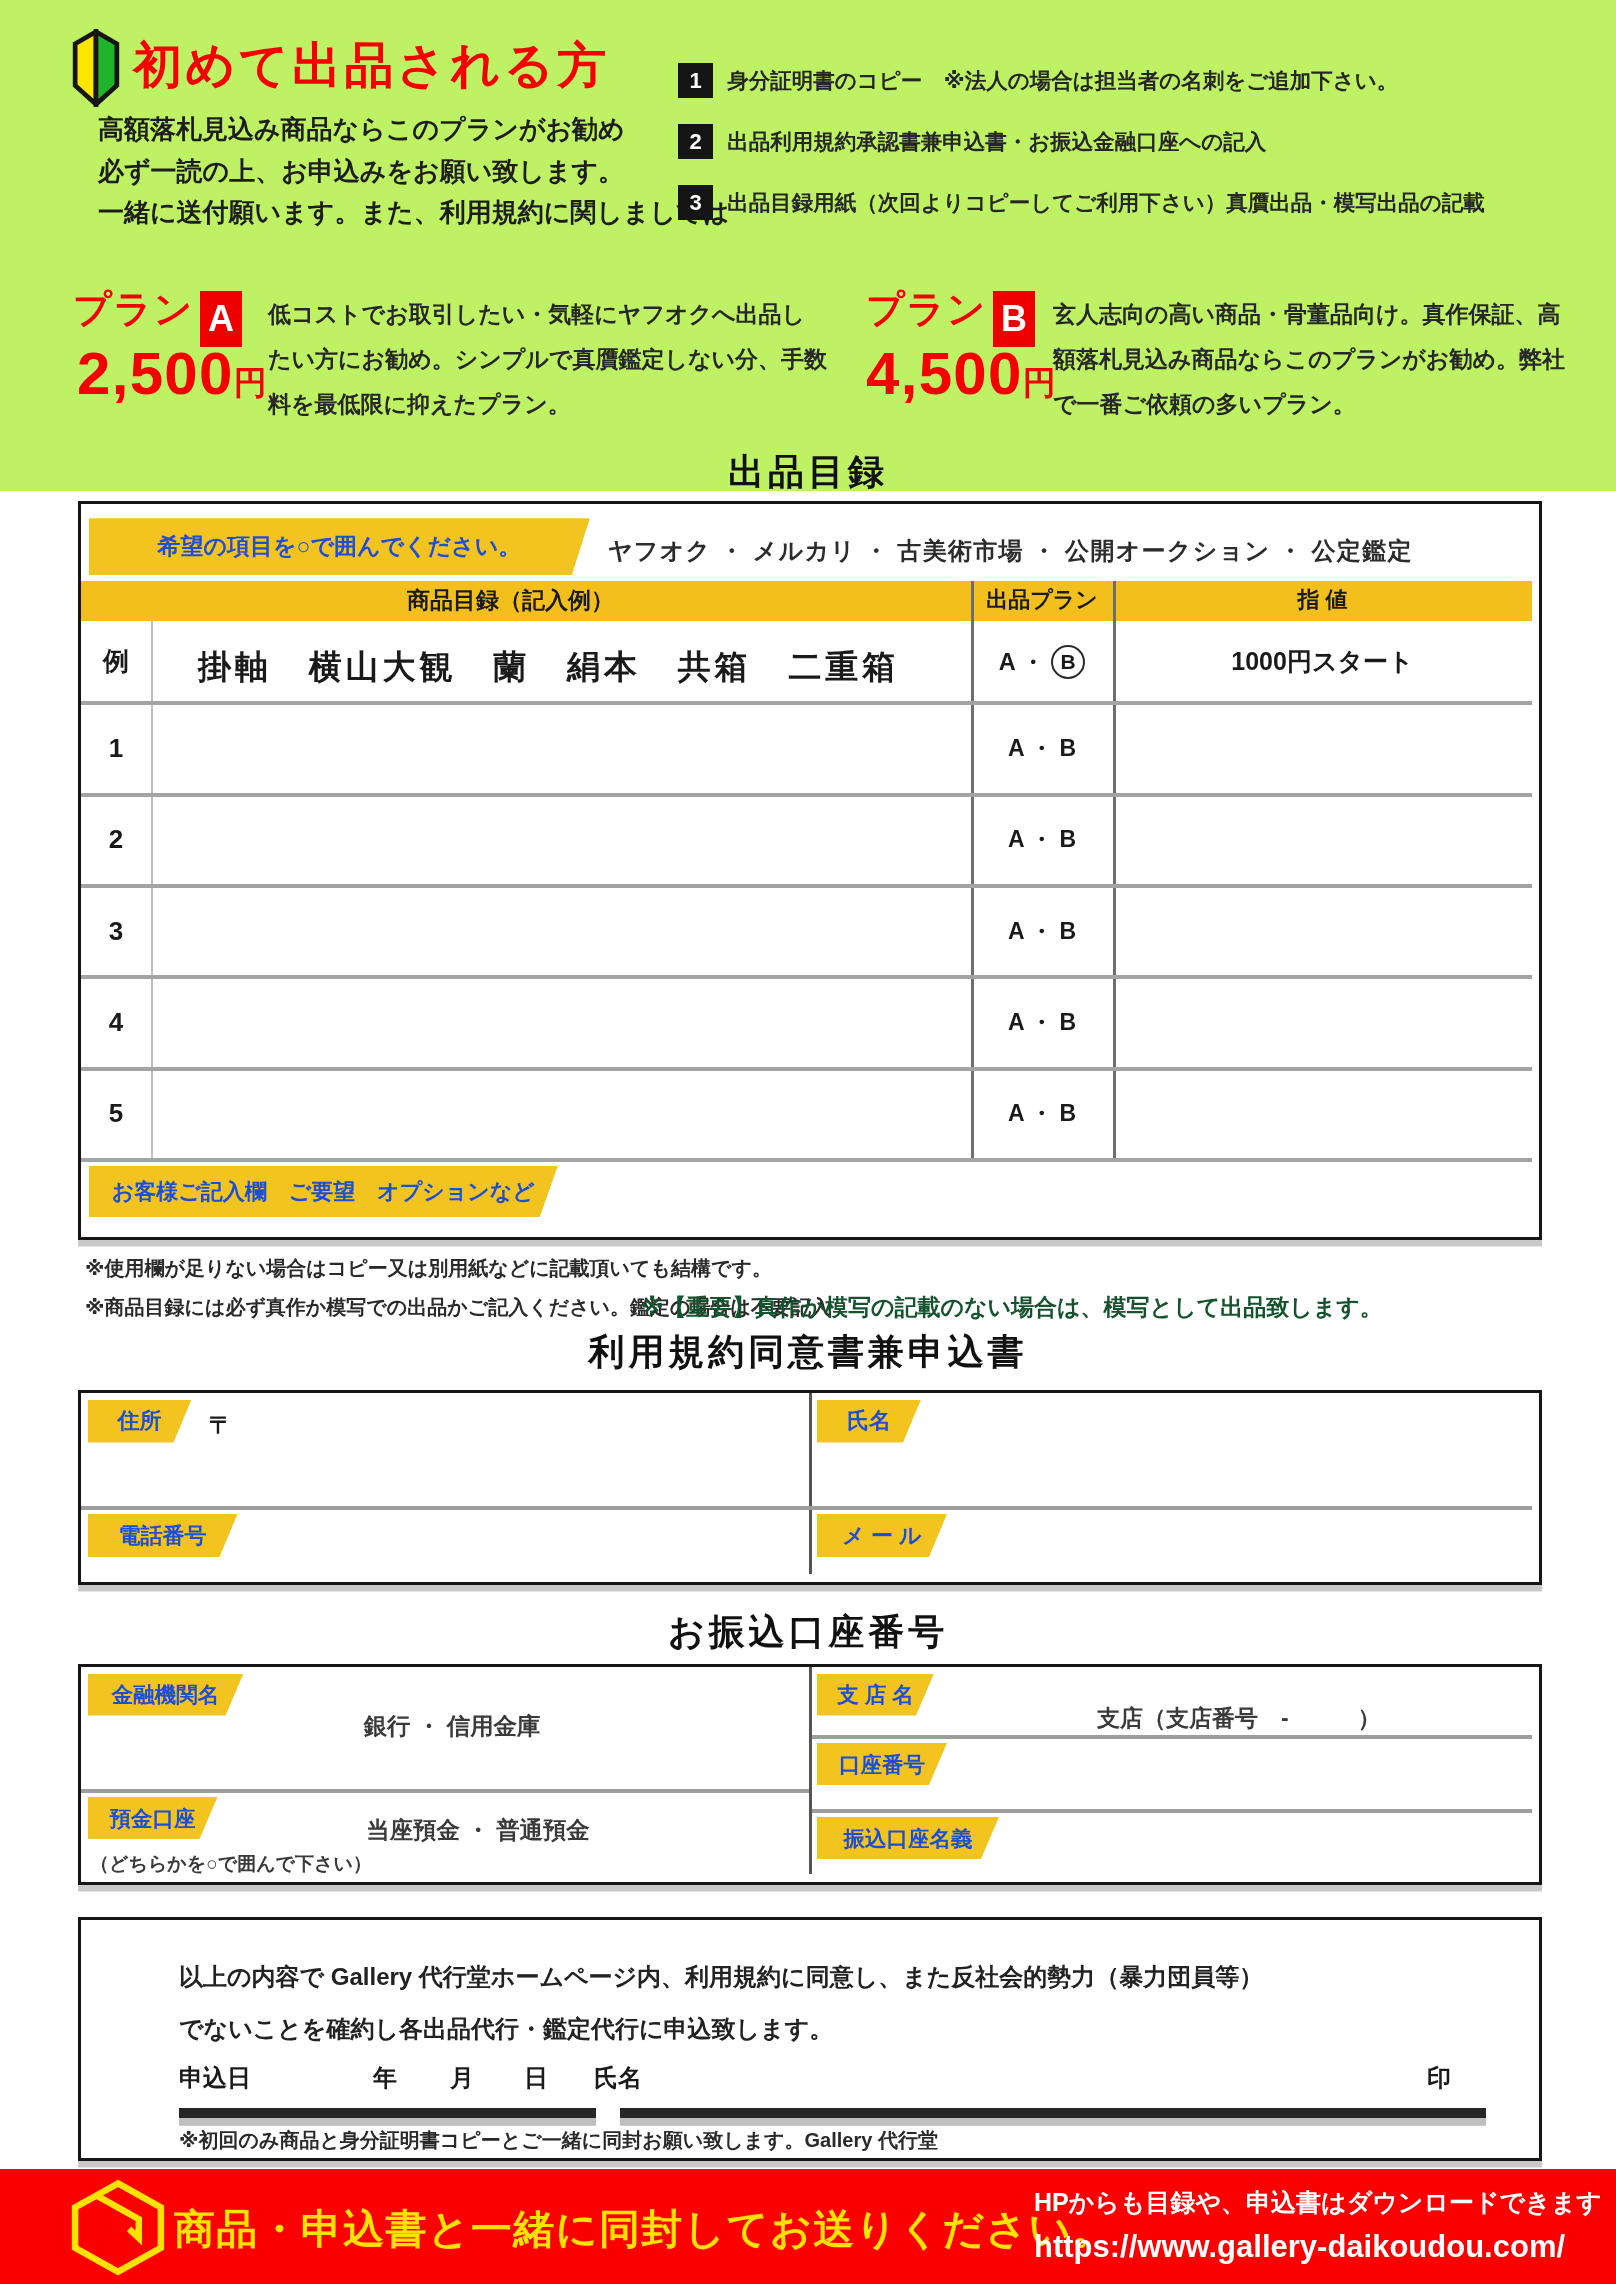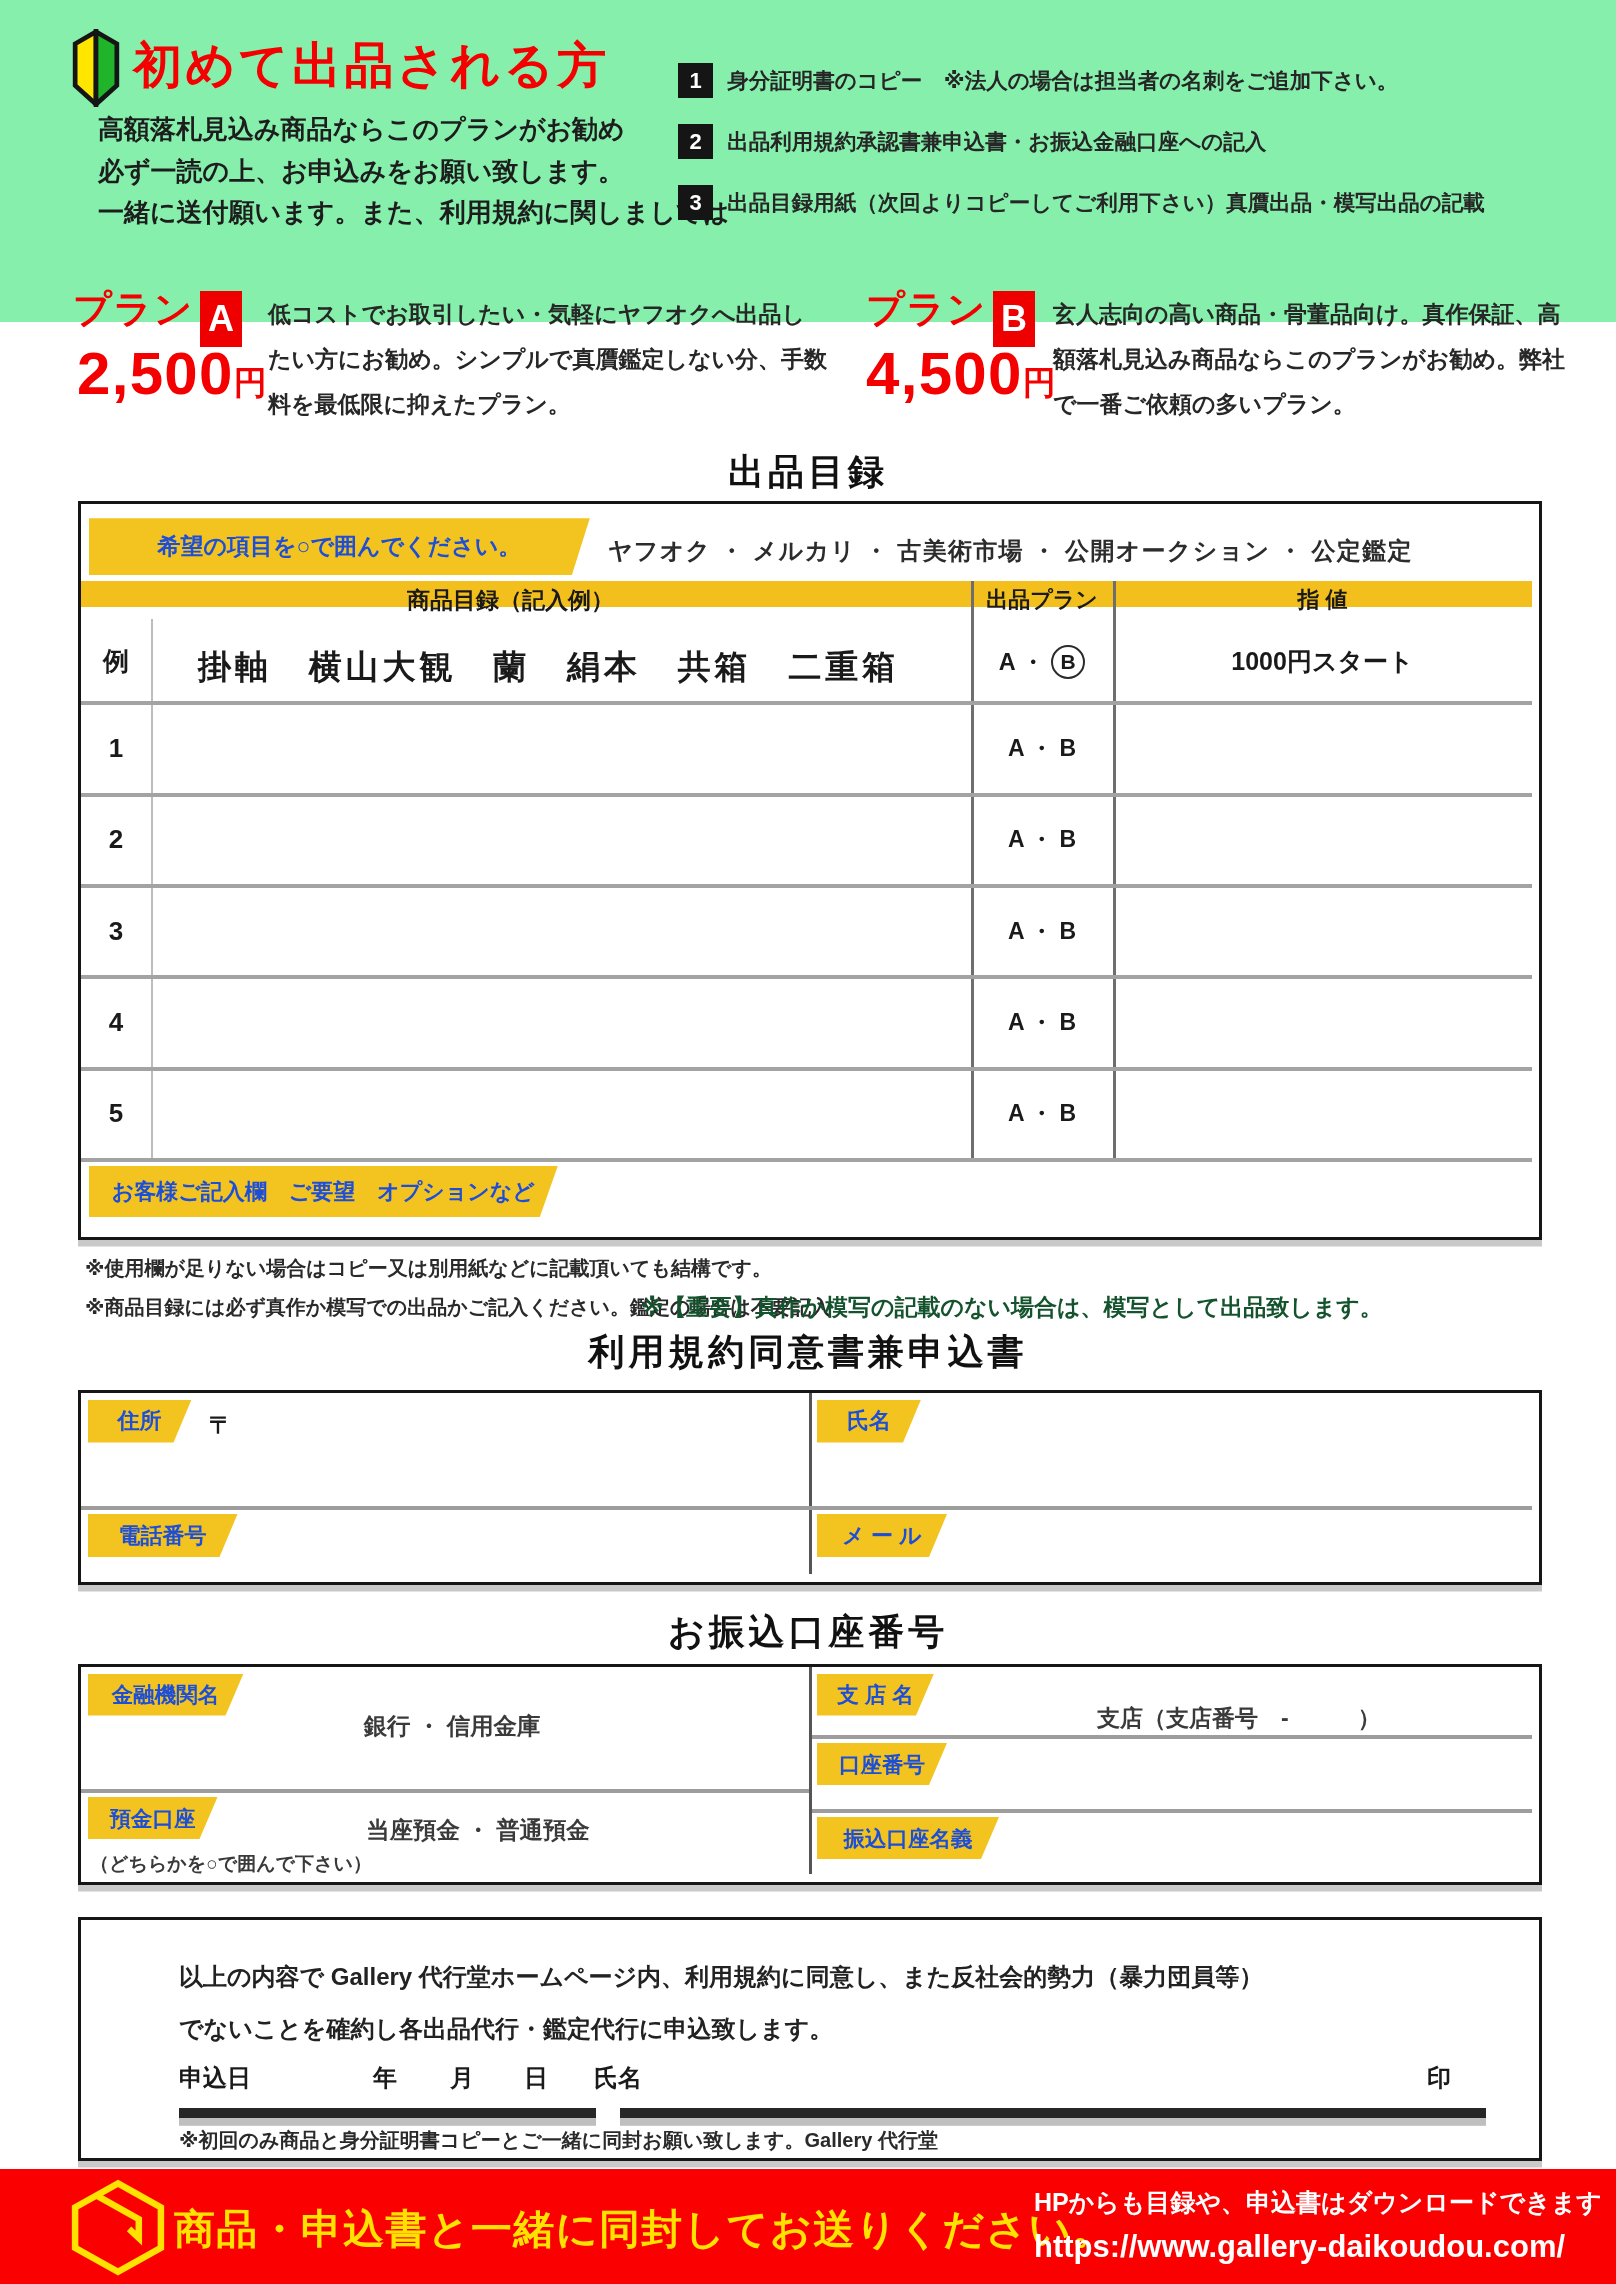--- a/index.html
+++ b/index.html
@@ -1,21 +1,21 @@
 <!DOCTYPE html>
 <html style="font-size:10.4px"><head>
 <meta charset="utf-8">
 <style>
   html,body{margin:0;padding:0;background:#ffffff;}
   .page{position:relative;width:1616px;height:2284px;background:#ffffff;overflow:hidden;
         font-family:"Liberation Sans","DejaVu Sans",sans-serif;color:#1a1a1a;}
   .abs{position:absolute;}
 
   
-  .band{position:absolute;left:0;top:0;width:1616px;height:322px;background:#86efac;}
+  .band{position:absolute;left:0;top:0;width:1616px;height:491px;background:#bef264;}
   .main-title{position:absolute;left:133px;top:33px;font-size:49px;font-weight:bold;color:#f40000;letter-spacing:3.3px;}
   .intro{position:absolute;left:98px;top:109px;width:833px;font-size:26px;font-weight:bold;line-height:1.6;color:#1d1d1d;}
   .req-item{position:absolute;left:678px;display:flex;align-items:center;}
   .req-badge{width:35px;height:35px;background:#151515;color:#ffffff;font-size:22px;font-weight:bold;
              display:flex;align-items:center;justify-content:center;flex:0 0 auto;}
   .req-text{margin-left:14.3px;font-size:21.5px;font-weight:bold;color:#262626;white-space:nowrap;}
 
   .plan-name{font-size:38px;font-weight:bold;color:#f40000;letter-spacing:1.3px;}
   .plan-letter{display:inline-flex;align-items:center;justify-content:center;width:42px;height:56px;
                background:#ee0000;color:#ffffff;font-size:36px;font-weight:bold;margin-left:6.5px;vertical-align:middle;}
@@ -99,21 +99,21 @@
     <div class="abs plan-desc" style="left:1053px;top:292px;width:527px;">玄人志向の高い商品・骨董品向け。真作保証、高額落札見込み商品ならこのプランがお勧め。弊社で一番ご依頼の多いプラン。</div>
   </div>
 
   <div class="sec-title" style="top:448px;">出品目録</div>
 
   <div class="frame" style="top:501px;height:733px;">
 
     <div class="tag" style="left:7.8px;top:14.3px;width:501px;height:57px;font-size:23px;">希望の項目を○で囲んでください。</div>
     <div class="opt-text abs" style="left:527px;top:31px;">ヤフオク ・ メルカリ ・ 古美術市場 ・ 公開オークション ・ 公定鑑定</div>
 
-    <div class="abs" style="left:0;top:77px;width:1451px;height:26px;background:#f2bf1c;">
+    <div class="abs" style="left:0;top:77px;width:1451px;height:40px;background:#f2bf1c;">
       <div class="cell-center" style="left:221px;top:0;width:417px;height:38px;font-size:23px;">商品目録（記入例）</div>
       <div class="cell-center" style="left:890px;top:0;width:142px;height:38px;font-size:22px;">出品プラン</div>
       <div class="cell-center" style="left:1032px;top:0;width:419px;height:38px;font-size:22px;">指 値</div>
     </div>
 
     <div class="vline" style="left:890px;top:77px;height:578px;"></div>
     <div class="vline" style="left:1032px;top:77px;height:578px;"></div>
     <div class="vline vline--light" style="left:70px;top:115px;height:540px;"></div>
 
     <div class="cell-center" style="left:0;top:115px;width:70px;height:85px;font-size:26px;">例</div>

